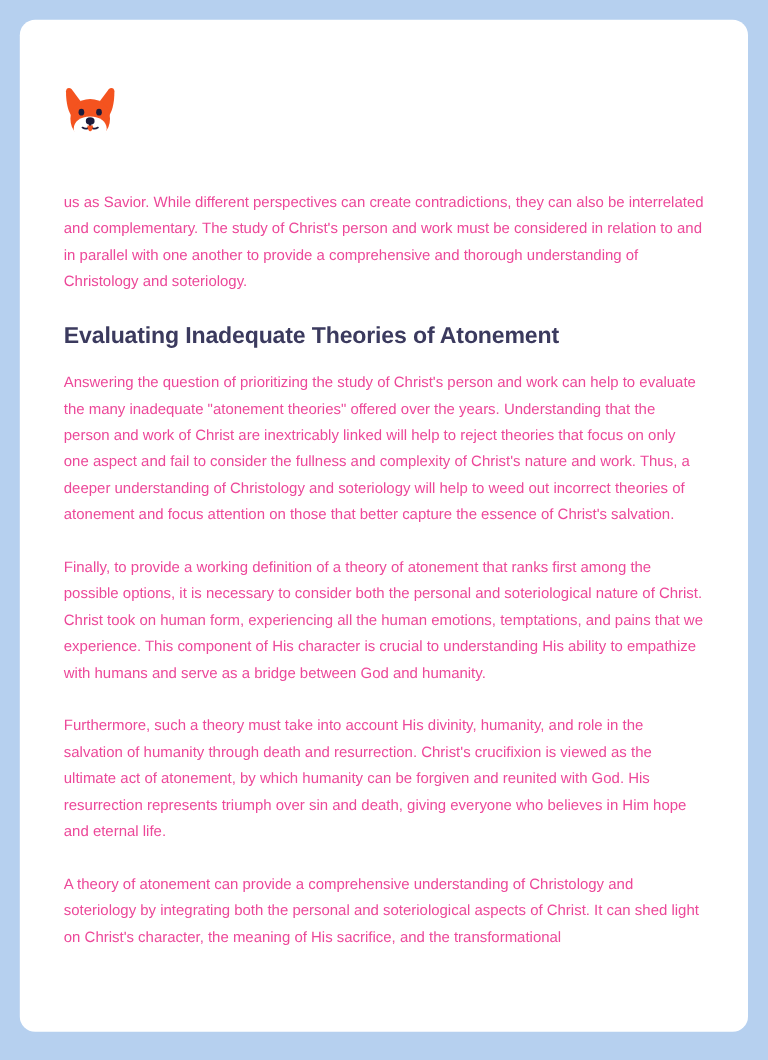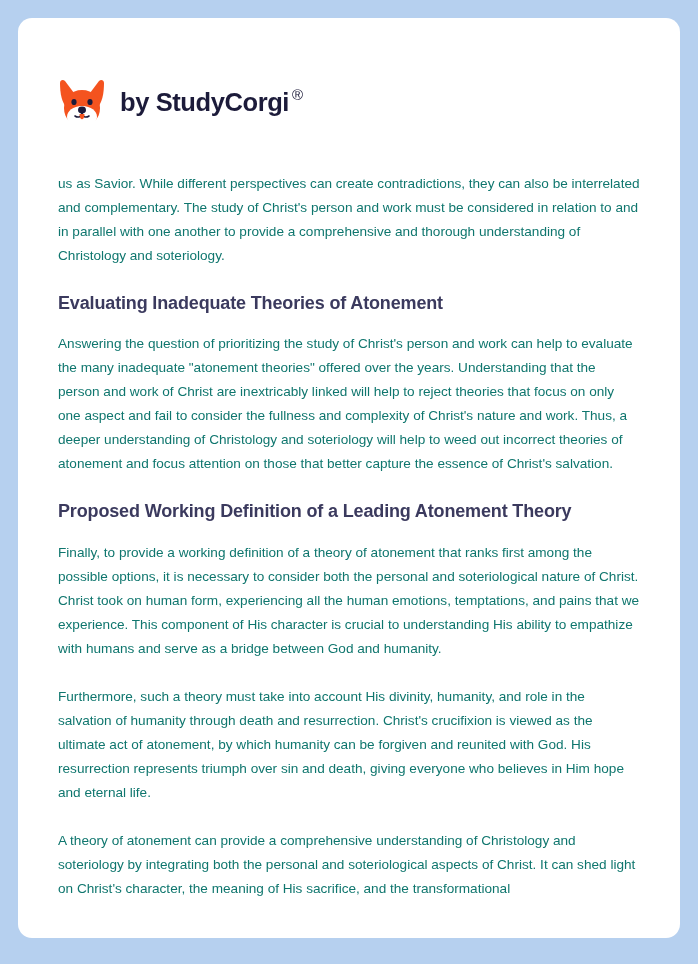--- a/index.html
+++ b/index.html
@@ -99,31 +99,31 @@
 
   
   .doc-body {
     padding: 0 40px;
     box-sizing: border-box;
   }
 
   .doc-body p {
     font-size: 13.6px;
     line-height: 24px;
-    color: #0f766e;
+    color: #ec4899;
     margin: 0 0 24px 0;
     text-align: left;
   }
 
   .doc-body p:first-child {
     margin-top: 44px;
   }
 
   .section-heading {
-    font-size: 18px;
+    font-size: 21px;
     font-weight: bold;
     color: #3b3a5e;
     line-height: 1.3;
     margin: 18px 0 17px 0;
     letter-spacing: -0.15px;
   }
 
   .para-clip {
     margin-bottom: 0;
   }
@@ -150,32 +150,27 @@
         <ellipse cx="32" cy="24" rx="2.6" ry="3.1" fill="#1c1b3a"></ellipse>
 
         <ellipse cx="24" cy="32" rx="4" ry="3.4" fill="#1c1b3a"></ellipse>
 
         <path d="M24 35 C24 39 20 40 17 38" stroke="#1c1b3a" stroke-width="1.6" fill="none" stroke-linecap="round"></path>
         <path d="M24 35 C24 39 28 40 31 38" stroke="#1c1b3a" stroke-width="1.6" fill="none" stroke-linecap="round"></path>
 
         <path d="M21.5 36 C21.5 43 26.5 43 26.5 36 Z" fill="#f4531f"></path>
       </svg>
 
-      <div class="brand-wordmark">
-        <span class="brand-name">by StudyCorgi</span>
-        <span class="brand-reg">®</span>
-      </div>
     </div>
 
 
   </div>
 
   <div class="doc-body">
       <p>us as Savior. While different perspectives can create contradictions, they can also be interrelated and complementary. The study of Christ's person and work must be considered in relation to and in parallel with one another to provide a comprehensive and thorough understanding of Christology and soteriology.</p>
       <h2 class="section-heading">Evaluating Inadequate Theories of Atonement</h2>
       <p>Answering the question of prioritizing the study of Christ's person and work can help to evaluate the many inadequate "atonement theories" offered over the years. Understanding that the person and work of Christ are inextricably linked will help to reject theories that focus on only one aspect and fail to consider the fullness and complexity of Christ's nature and work. Thus, a deeper understanding of Christology and soteriology will help to weed out incorrect theories of atonement and focus attention on those that better capture the essence of Christ's salvation.</p>
-      <h2 class="section-heading">Proposed Working Definition of a Leading Atonement Theory</h2>
       <p>Finally, to provide a working definition of a theory of atonement that ranks first among the possible options, it is necessary to consider both the personal and soteriological nature of Christ. Christ took on human form, experiencing all the human emotions, temptations, and pains that we experience. This component of His character is crucial to understanding His ability to empathize with humans and serve as a bridge between God and humanity.</p>
       <p>Furthermore, such a theory must take into account His divinity, humanity, and role in the salvation of humanity through death and resurrection. Christ's crucifixion is viewed as the ultimate act of atonement, by which humanity can be forgiven and reunited with God. His resurrection represents triumph over sin and death, giving everyone who believes in Him hope and eternal life.</p>
       <p class="para-clip">A theory of atonement can provide a comprehensive understanding of Christology and soteriology by integrating both the personal and soteriological aspects of Christ. It can shed light on Christ's character, the meaning of His sacrifice, and the transformational</p>
     </div>
 
 </div>
 
 </body></html>

